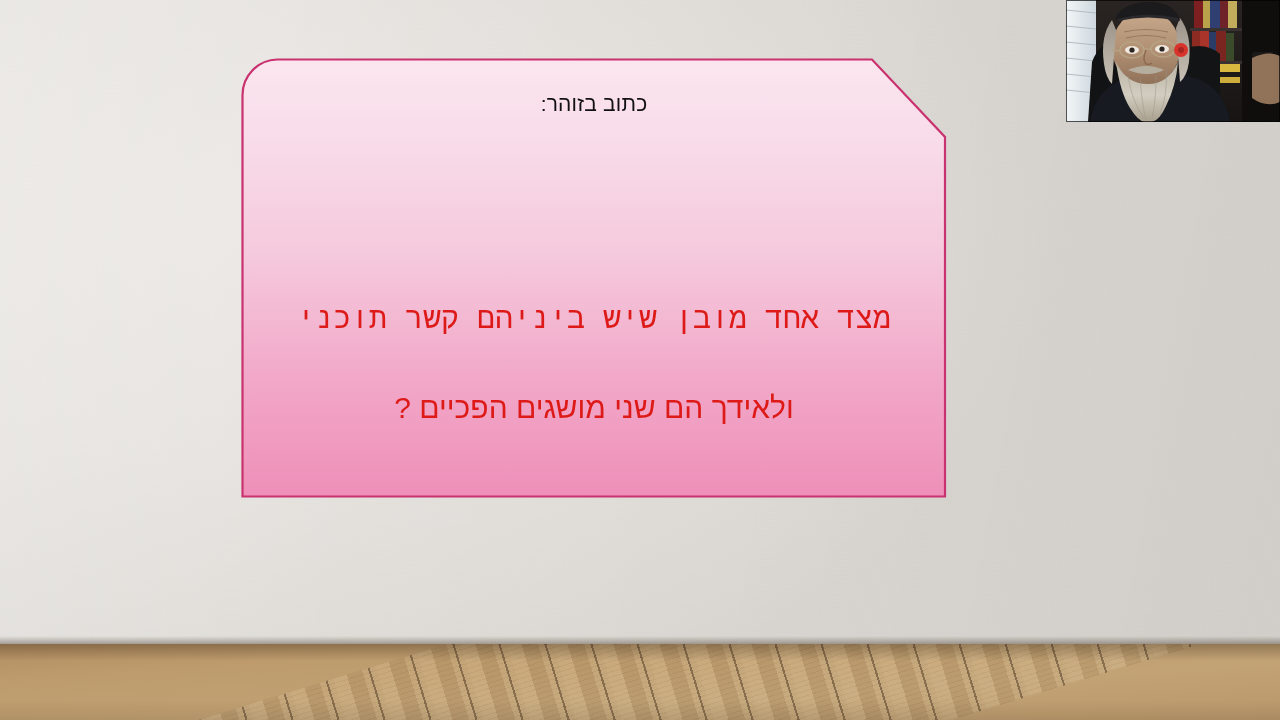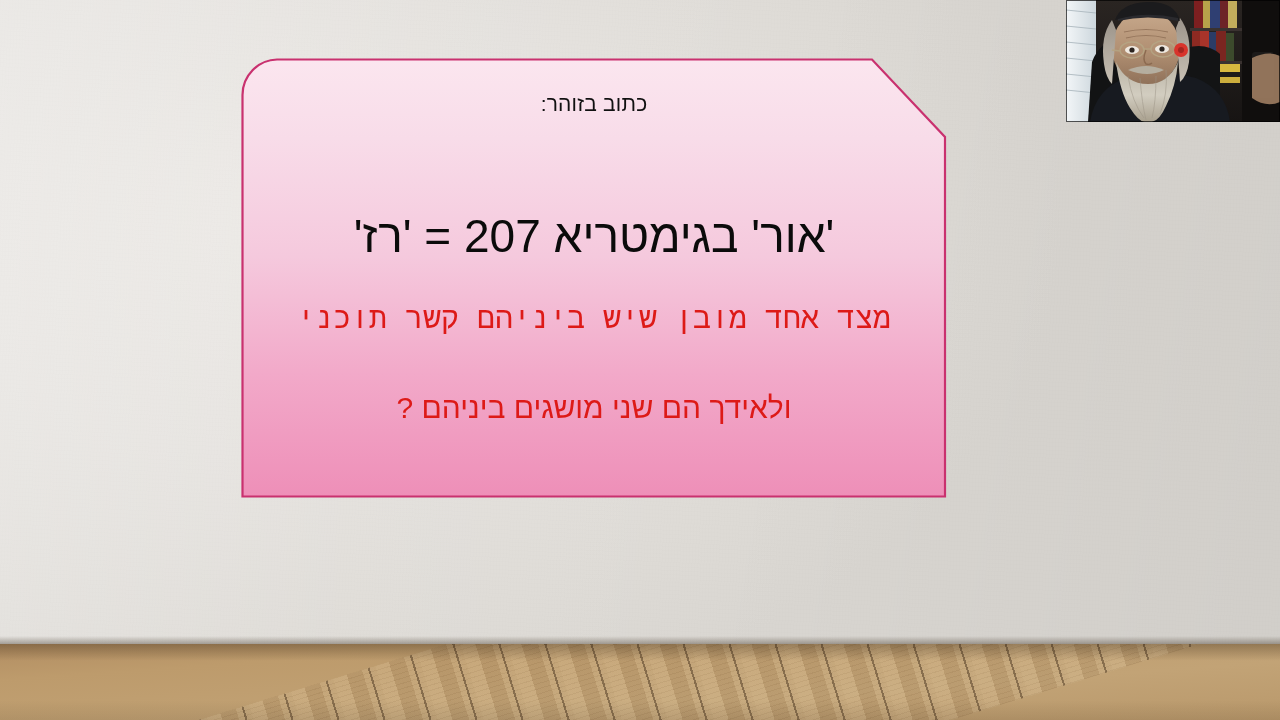--- a/index.html
+++ b/index.html
@@ -235,23 +235,22 @@
                L 631 1.5
                L 704 79
                L 704 438.5
                L 1.5 438.5
                L 1.5 37
                A 35.5 35.5 0 0 1 36 1.5 Z" fill="url(#pinkGrad)" stroke="#c9316f" stroke-width="2.2"></path>
     </svg>
 
     <div class="callout-content">
       <div class="callout-title">כתוב בזוהר:</div>
-      <div class="callout-main">'אור' בגימטריא 207 = 'רז'</div>
       <div class="callout-red1">מצד אחד מובן שיש ביניהם קשר תוכני</div>
-      <div class="callout-red2">ולאידך הם שני מושגים ביניהם ?</div>
+      <div class="callout-red2">ולאידך הם שני מושגים הפכיים ?</div>
     </div>
   </div>
 
   <div class="webcam">
     <svg width="214" height="122" viewBox="0 0 214 122">
       <defs>
         <linearGradient id="blindG" x1="0" y1="0" x2="1" y2="0">
           <stop offset="0%" stop-color="#f3f6f8"></stop>
           <stop offset="100%" stop-color="#cdd7dd"></stop>
         </linearGradient>

